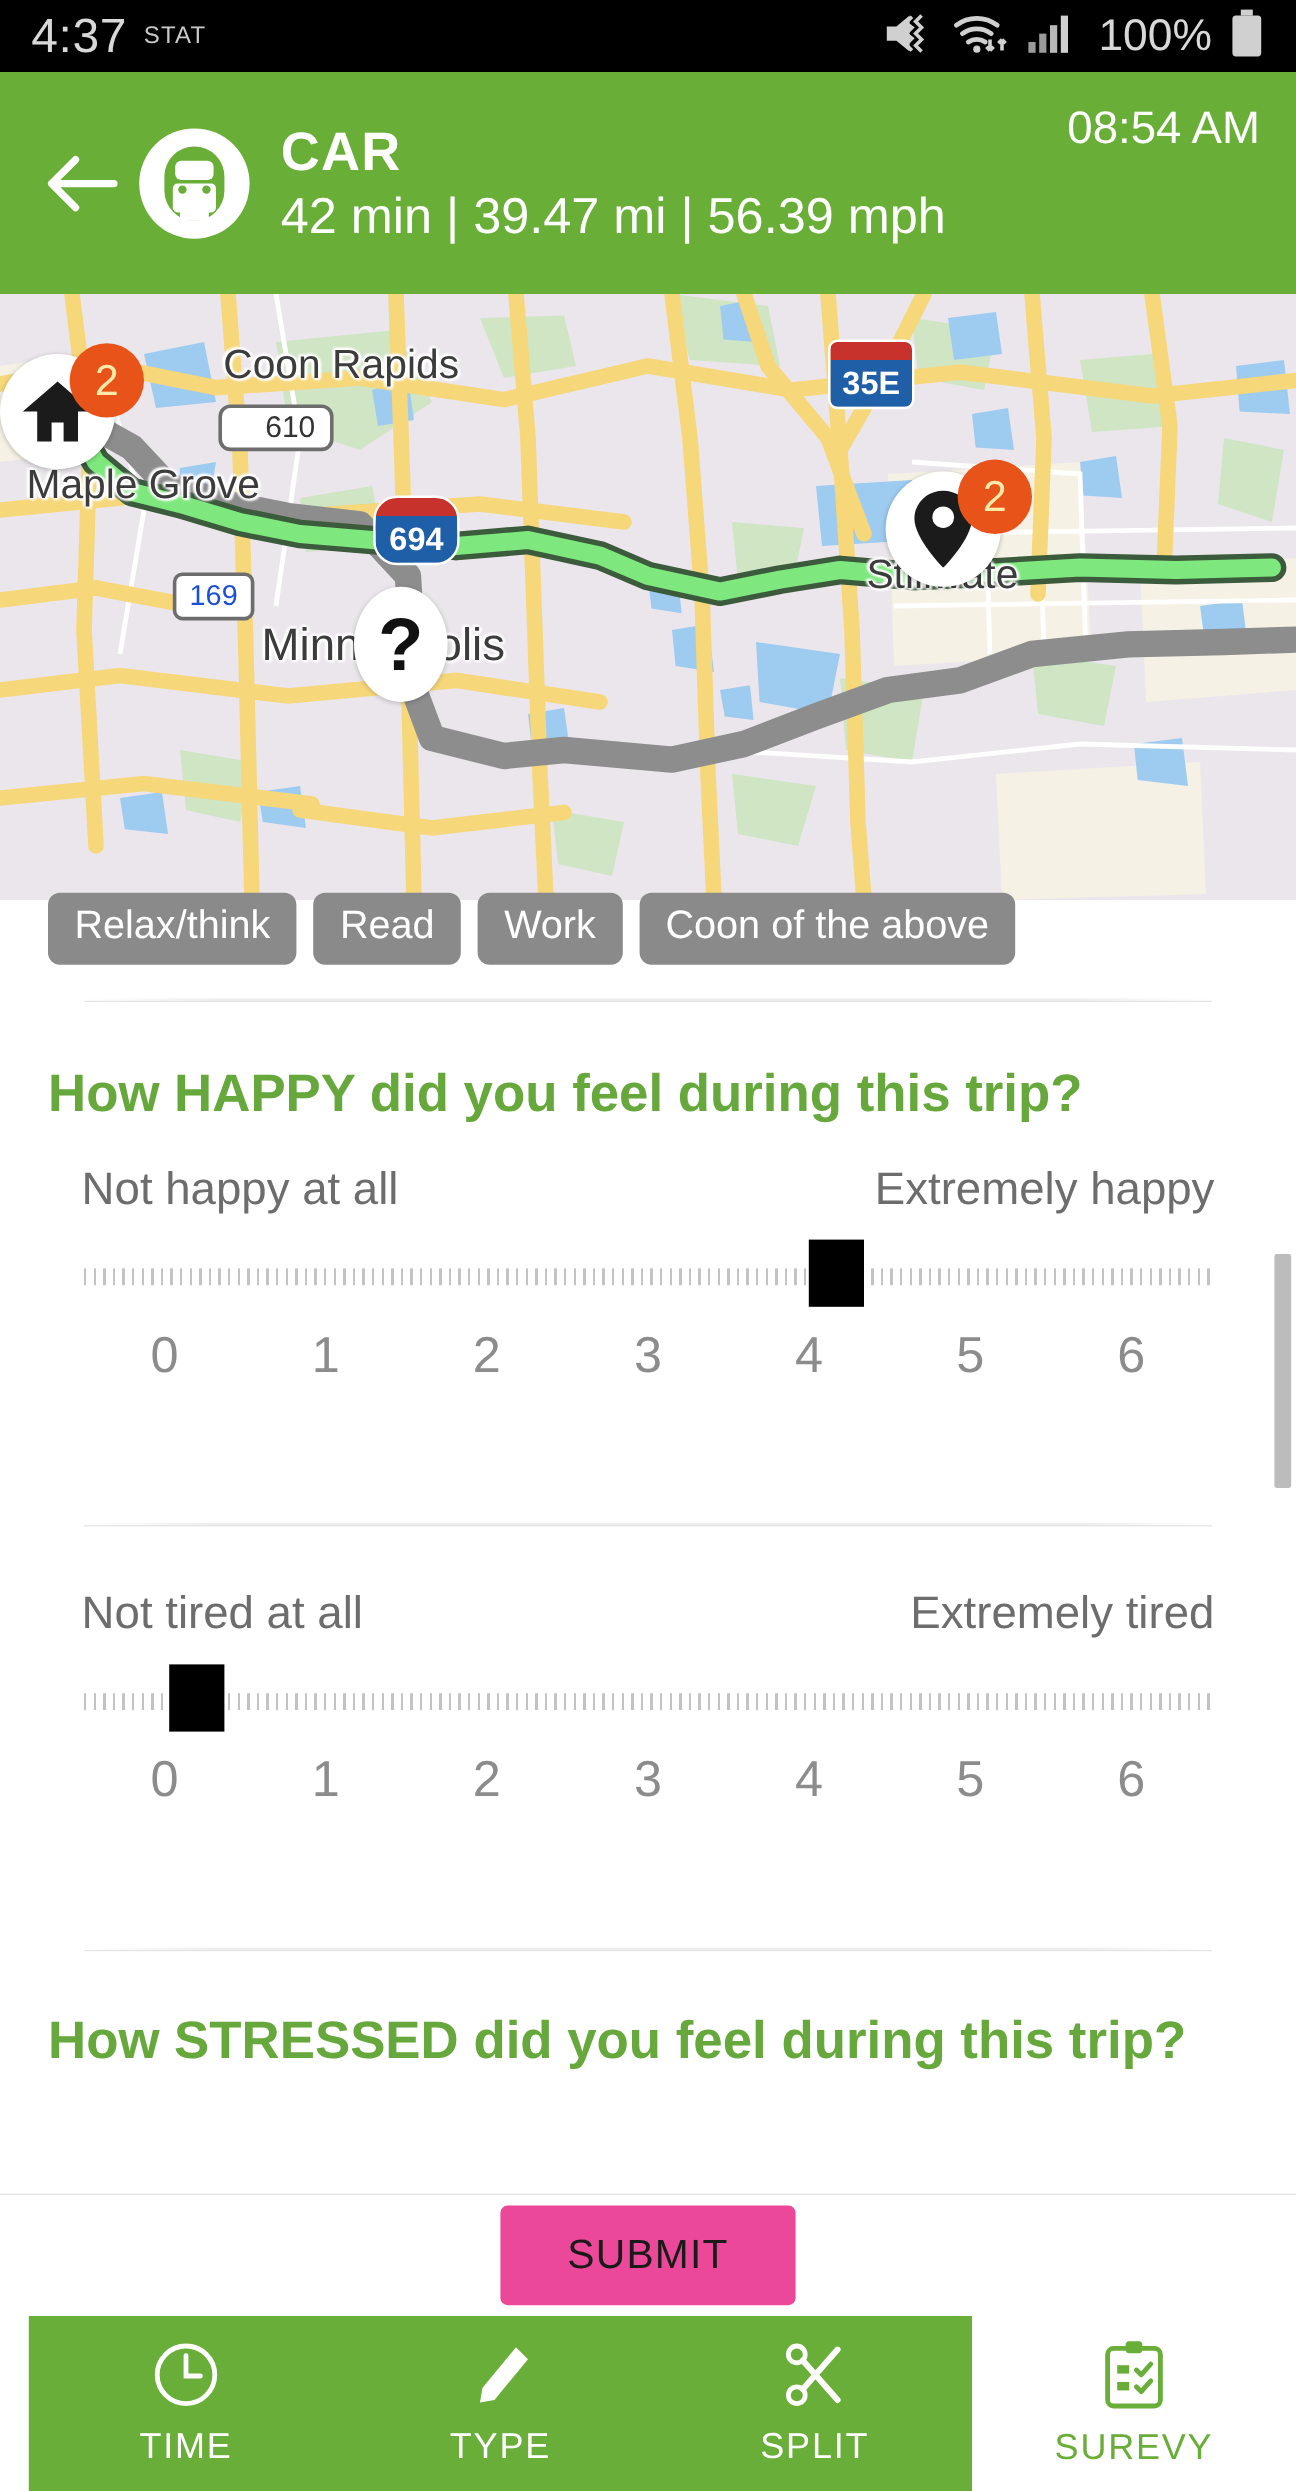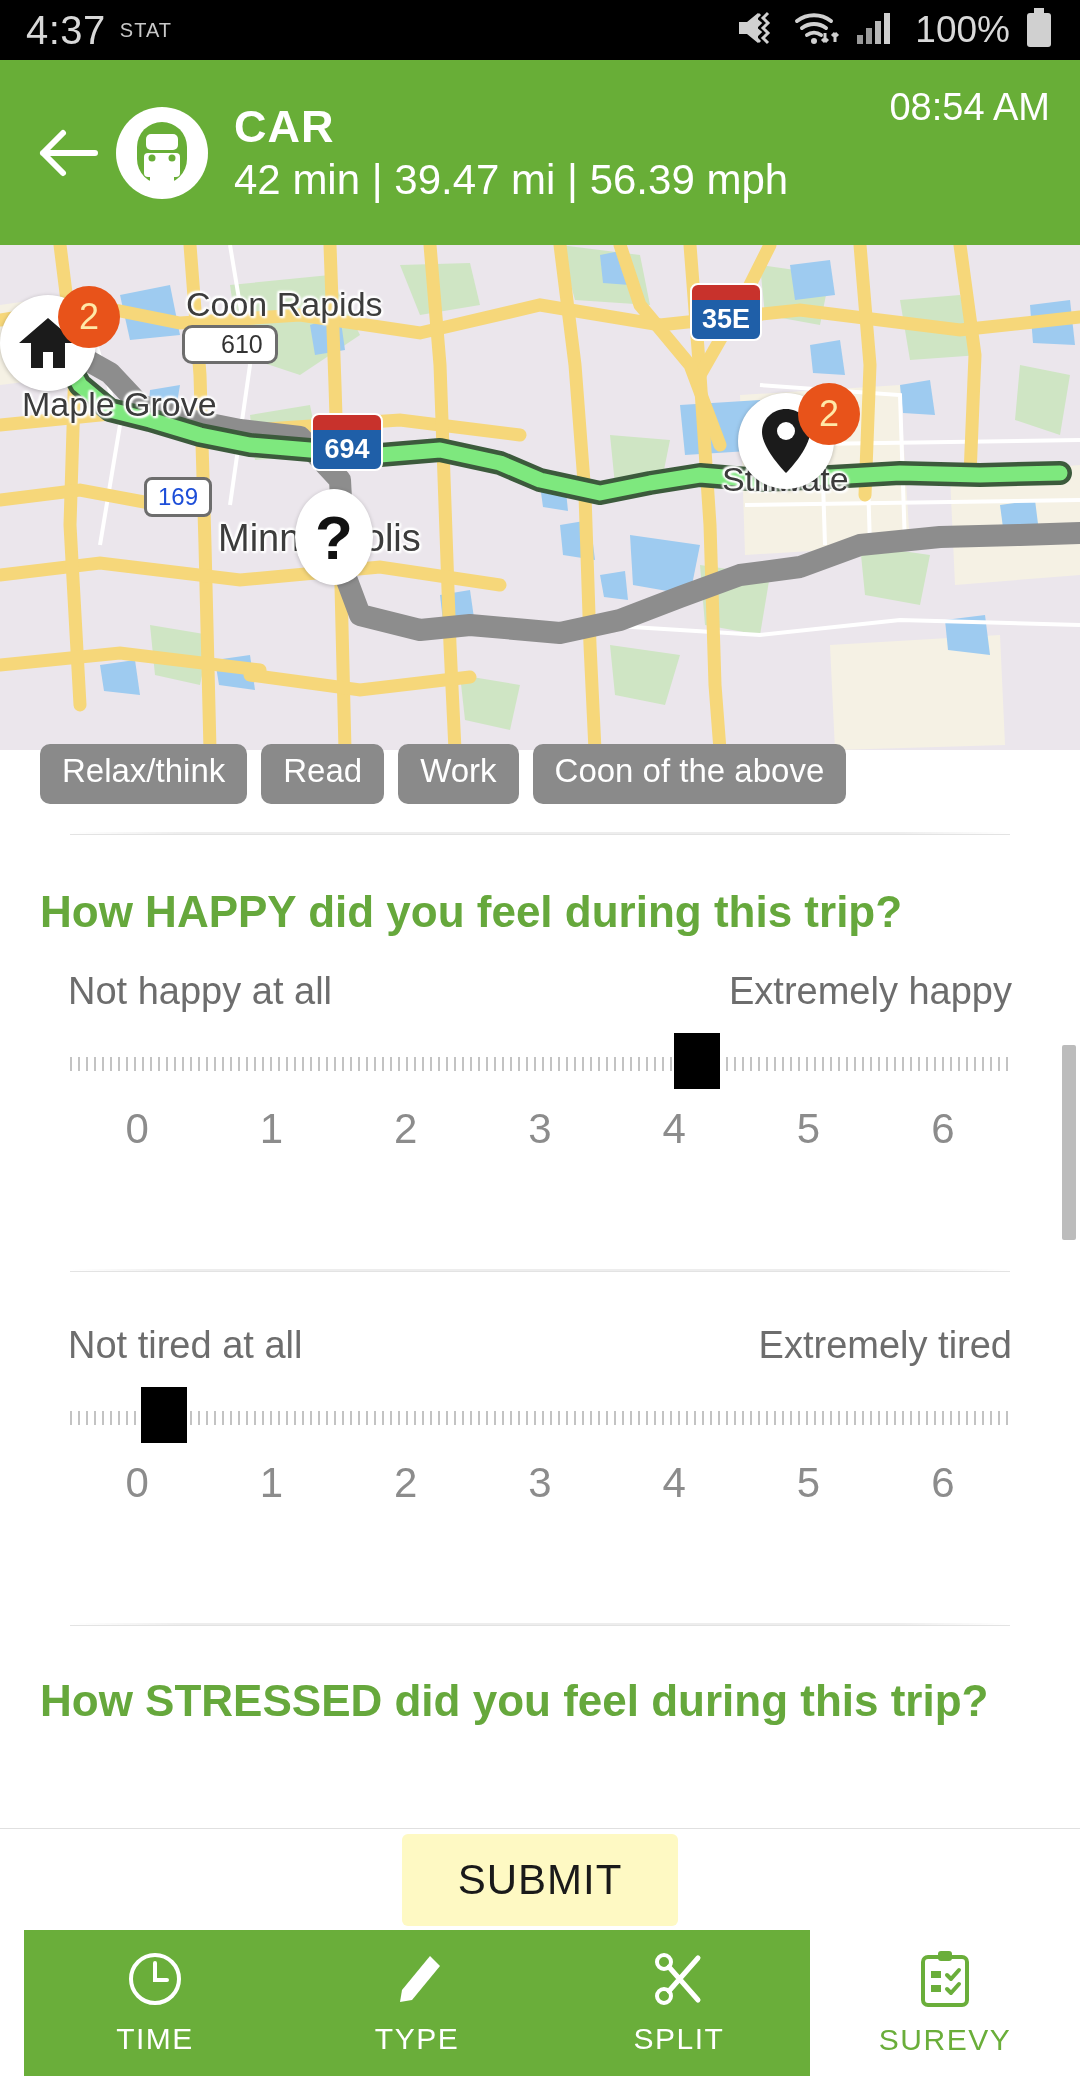--- a/index.html
+++ b/index.html
@@ -122,21 +122,21 @@
     background:#bcbcbc; border-radius:2px;
   }
 
   
   .submit-bar {
     position:absolute; left:0; top:1828px; width:1080px; height:102px;
     background:#fff; border-top:1px solid #e0e0e0;
     display:flex; align-items:center; justify-content:center;
   }
   .submit-btn {
-    background:#fef9c3; color:#1a1a1a; font-size:42px; font-weight:500;
+    background:#ec4899; color:#1a1a1a; font-size:34px; font-weight:500;
     padding:22px 56px; border:none; border-radius:6px; cursor:pointer;
     letter-spacing:1px;
   }
 
   
   .bottomnav { position:absolute; left:0; top:1930px; width:1080px; height:146px; display:flex;padding-left:24px; }
   .nav-green { flex:3; background:#6aae3a; display:flex; }
   .nav-item { flex:1; display:flex; flex-direction:column; align-items:center; justify-content:center; gap:14px; cursor:pointer; }
   .nav-item.active { background:#fff; flex:none; width:270px; }
   .nav-label { font-size:30px; letter-spacing:1.5px; color:#fff; }
@@ -296,23 +296,23 @@
     <g stroke="#7ee87e" stroke-width="15" fill="none" stroke-linejoin="round" stroke-linecap="round">
       <path d="M55 95 L80 140 L110 165 L150 175 L200 190 L250 200 L310 205 L380 210 L440 205 L500 218 L540 235 L600 248 L650 238 L700 230 L760 235 L830 232 L900 228 L980 230 L1060 228"></path>
     </g>
   </svg>
 
   <div class="map-label" style="left:186px; top:40px;">Coon Rapids</div>
   <div class="map-label" style="left:22px; top:140px;">Maple Grove</div>
   <div class="map-label" style="left:218px; top:272px; font-size:38px;">Minneapolis</div>
   <div class="map-label" style="left:722px; top:215px;">Stillwate</div>
 
-  <div class="shield" style="left:182px; top:80px;padding-left:36px;">610</div>
+  <div class="shield" style="left:182px; top:92px;padding-left:36px;">610</div>
   <div class="shield-us" style="left:144px; top:232px;">169</div>
-  <div class="shield-i" style="left:311px; top:168px;">694</div>
+  <div class="shield-i" style="left:311px; top:168px;border-radius:20px;">694</div>
   <div class="shield-i" style="left:690px; top:38px;">35E</div>
 
   <div class="pin-white" style="left:0px; top:50px;">
     <svg width="62" height="54" viewBox="0 0 62 54">
         <path d="M31 2 L60 27 H48 V52 H36 V36 H26 V52 H14 V27 H2 Z" fill="#1b1b1b"></path>
       </svg>
   </div>
   <div class="badge-orange" style="left:58px; top:41px;">2</div>
 
   <div class="pin-white" style="left:738px; top:148px;">

